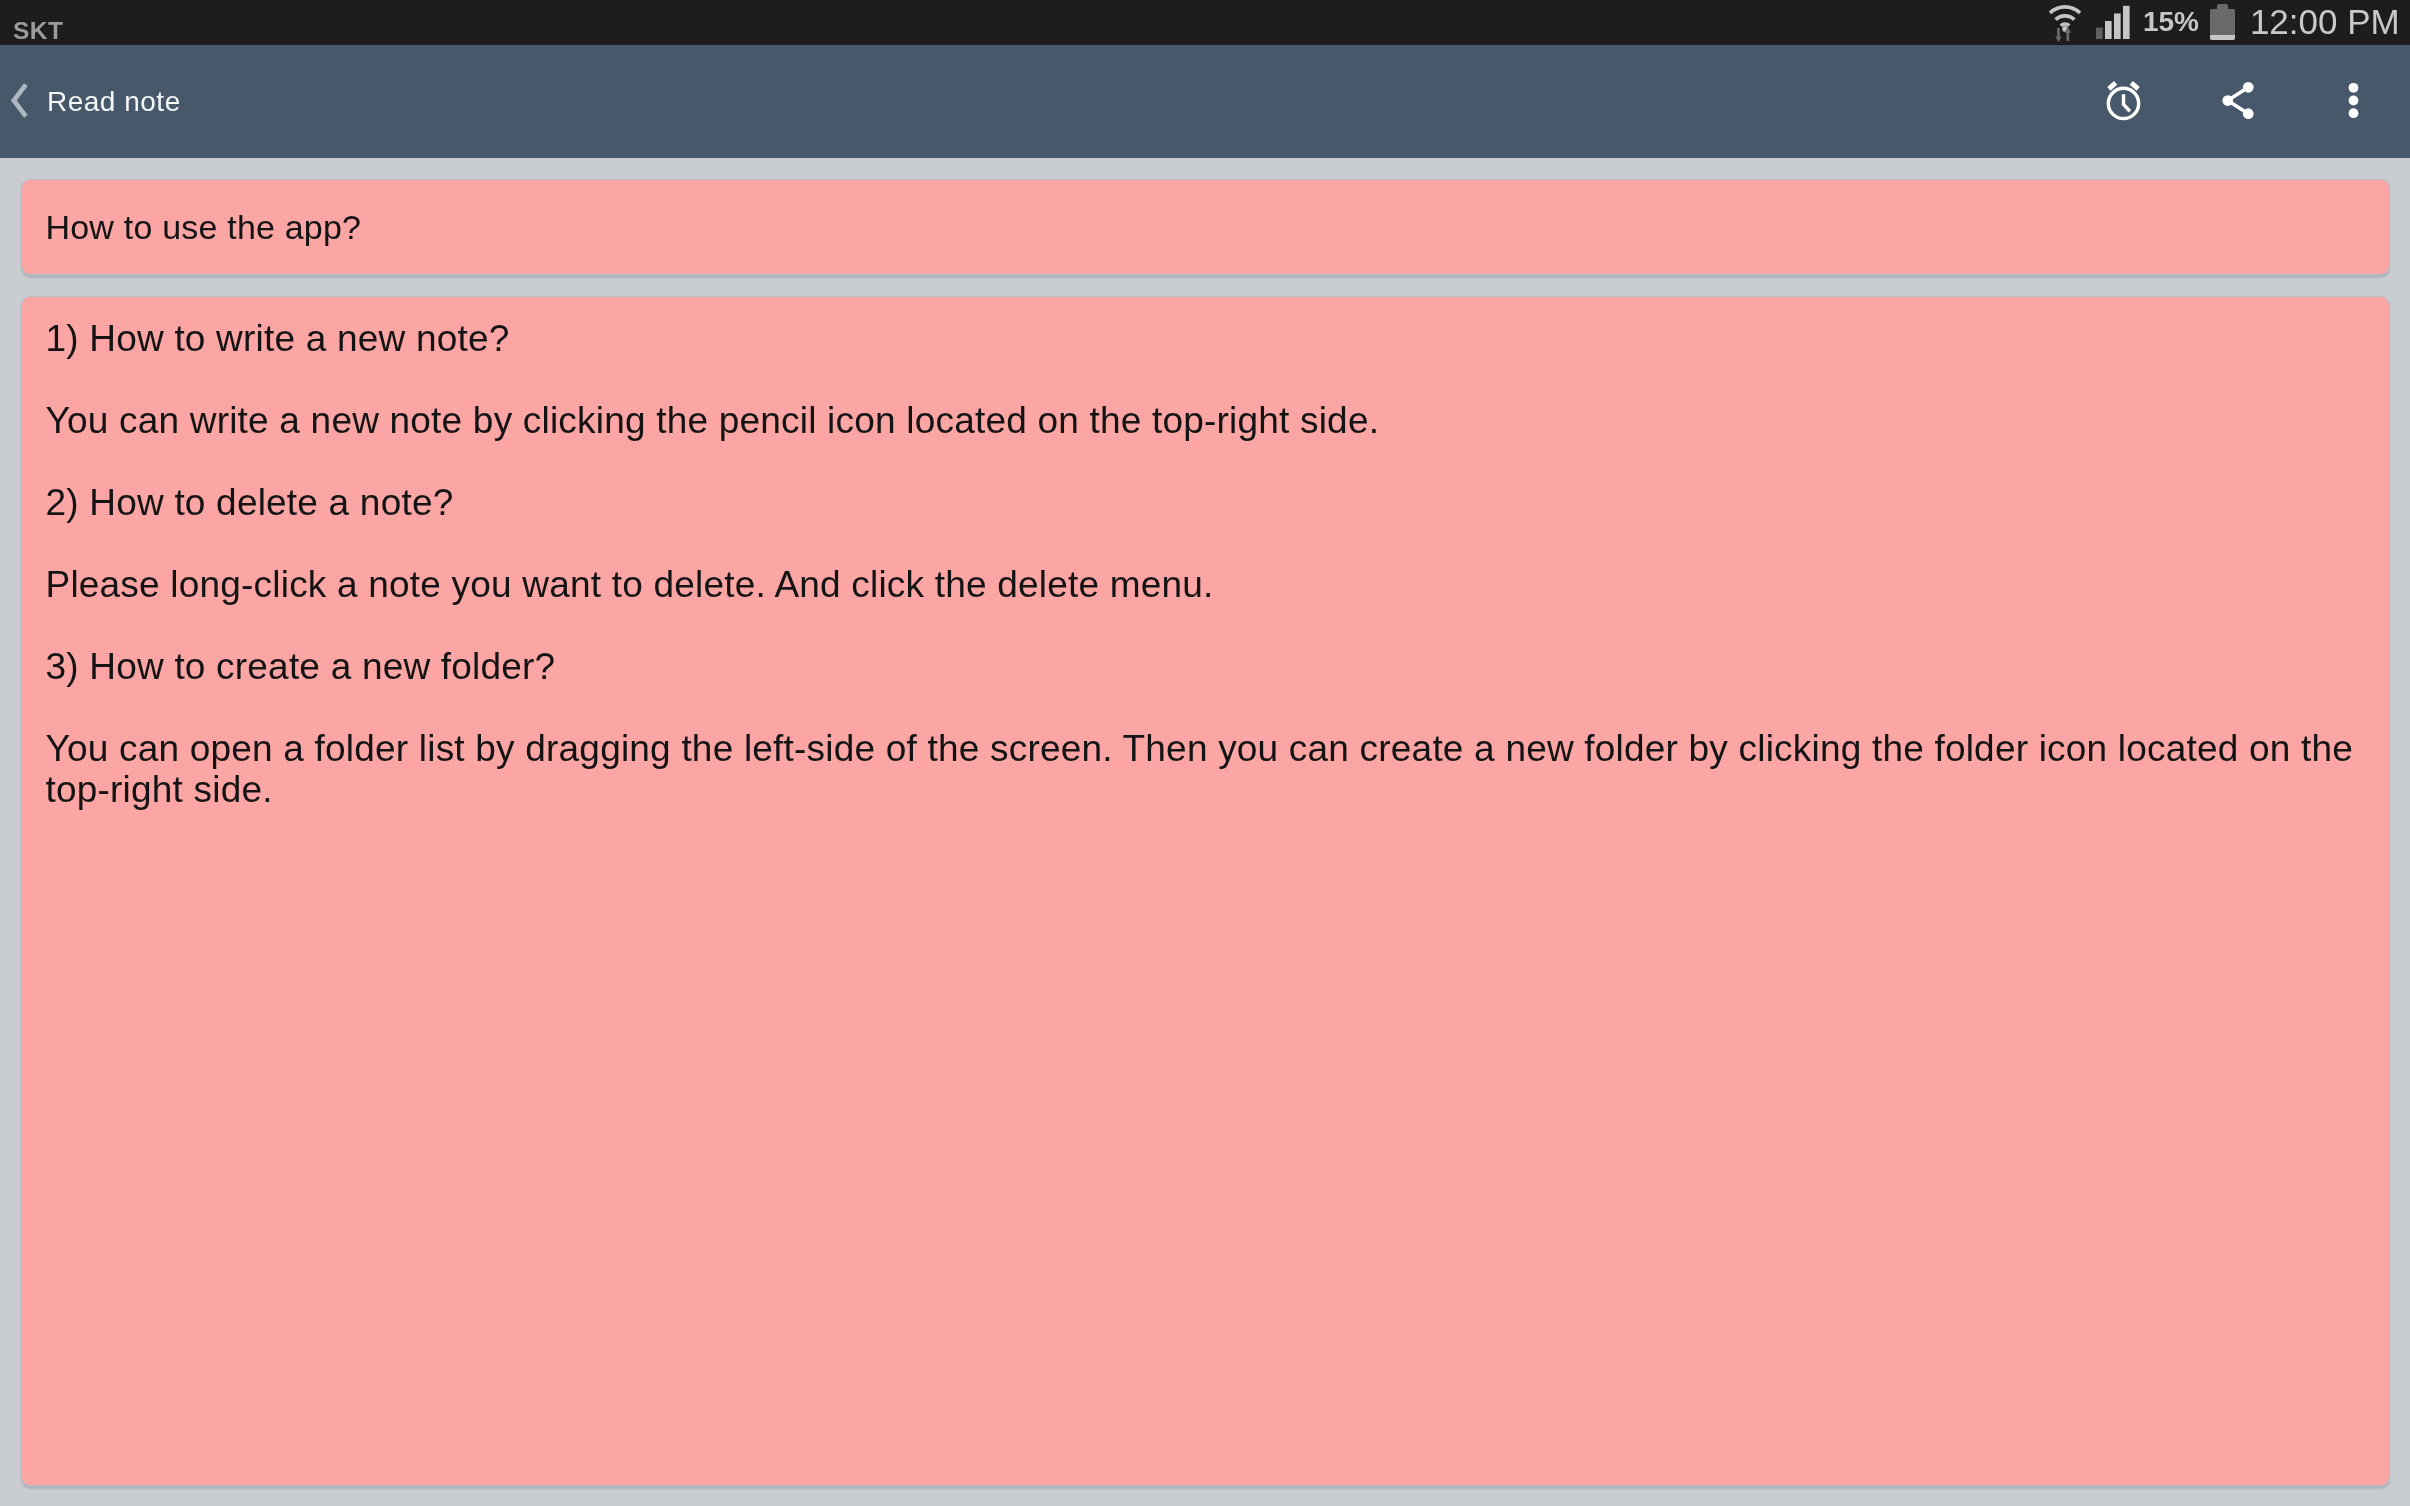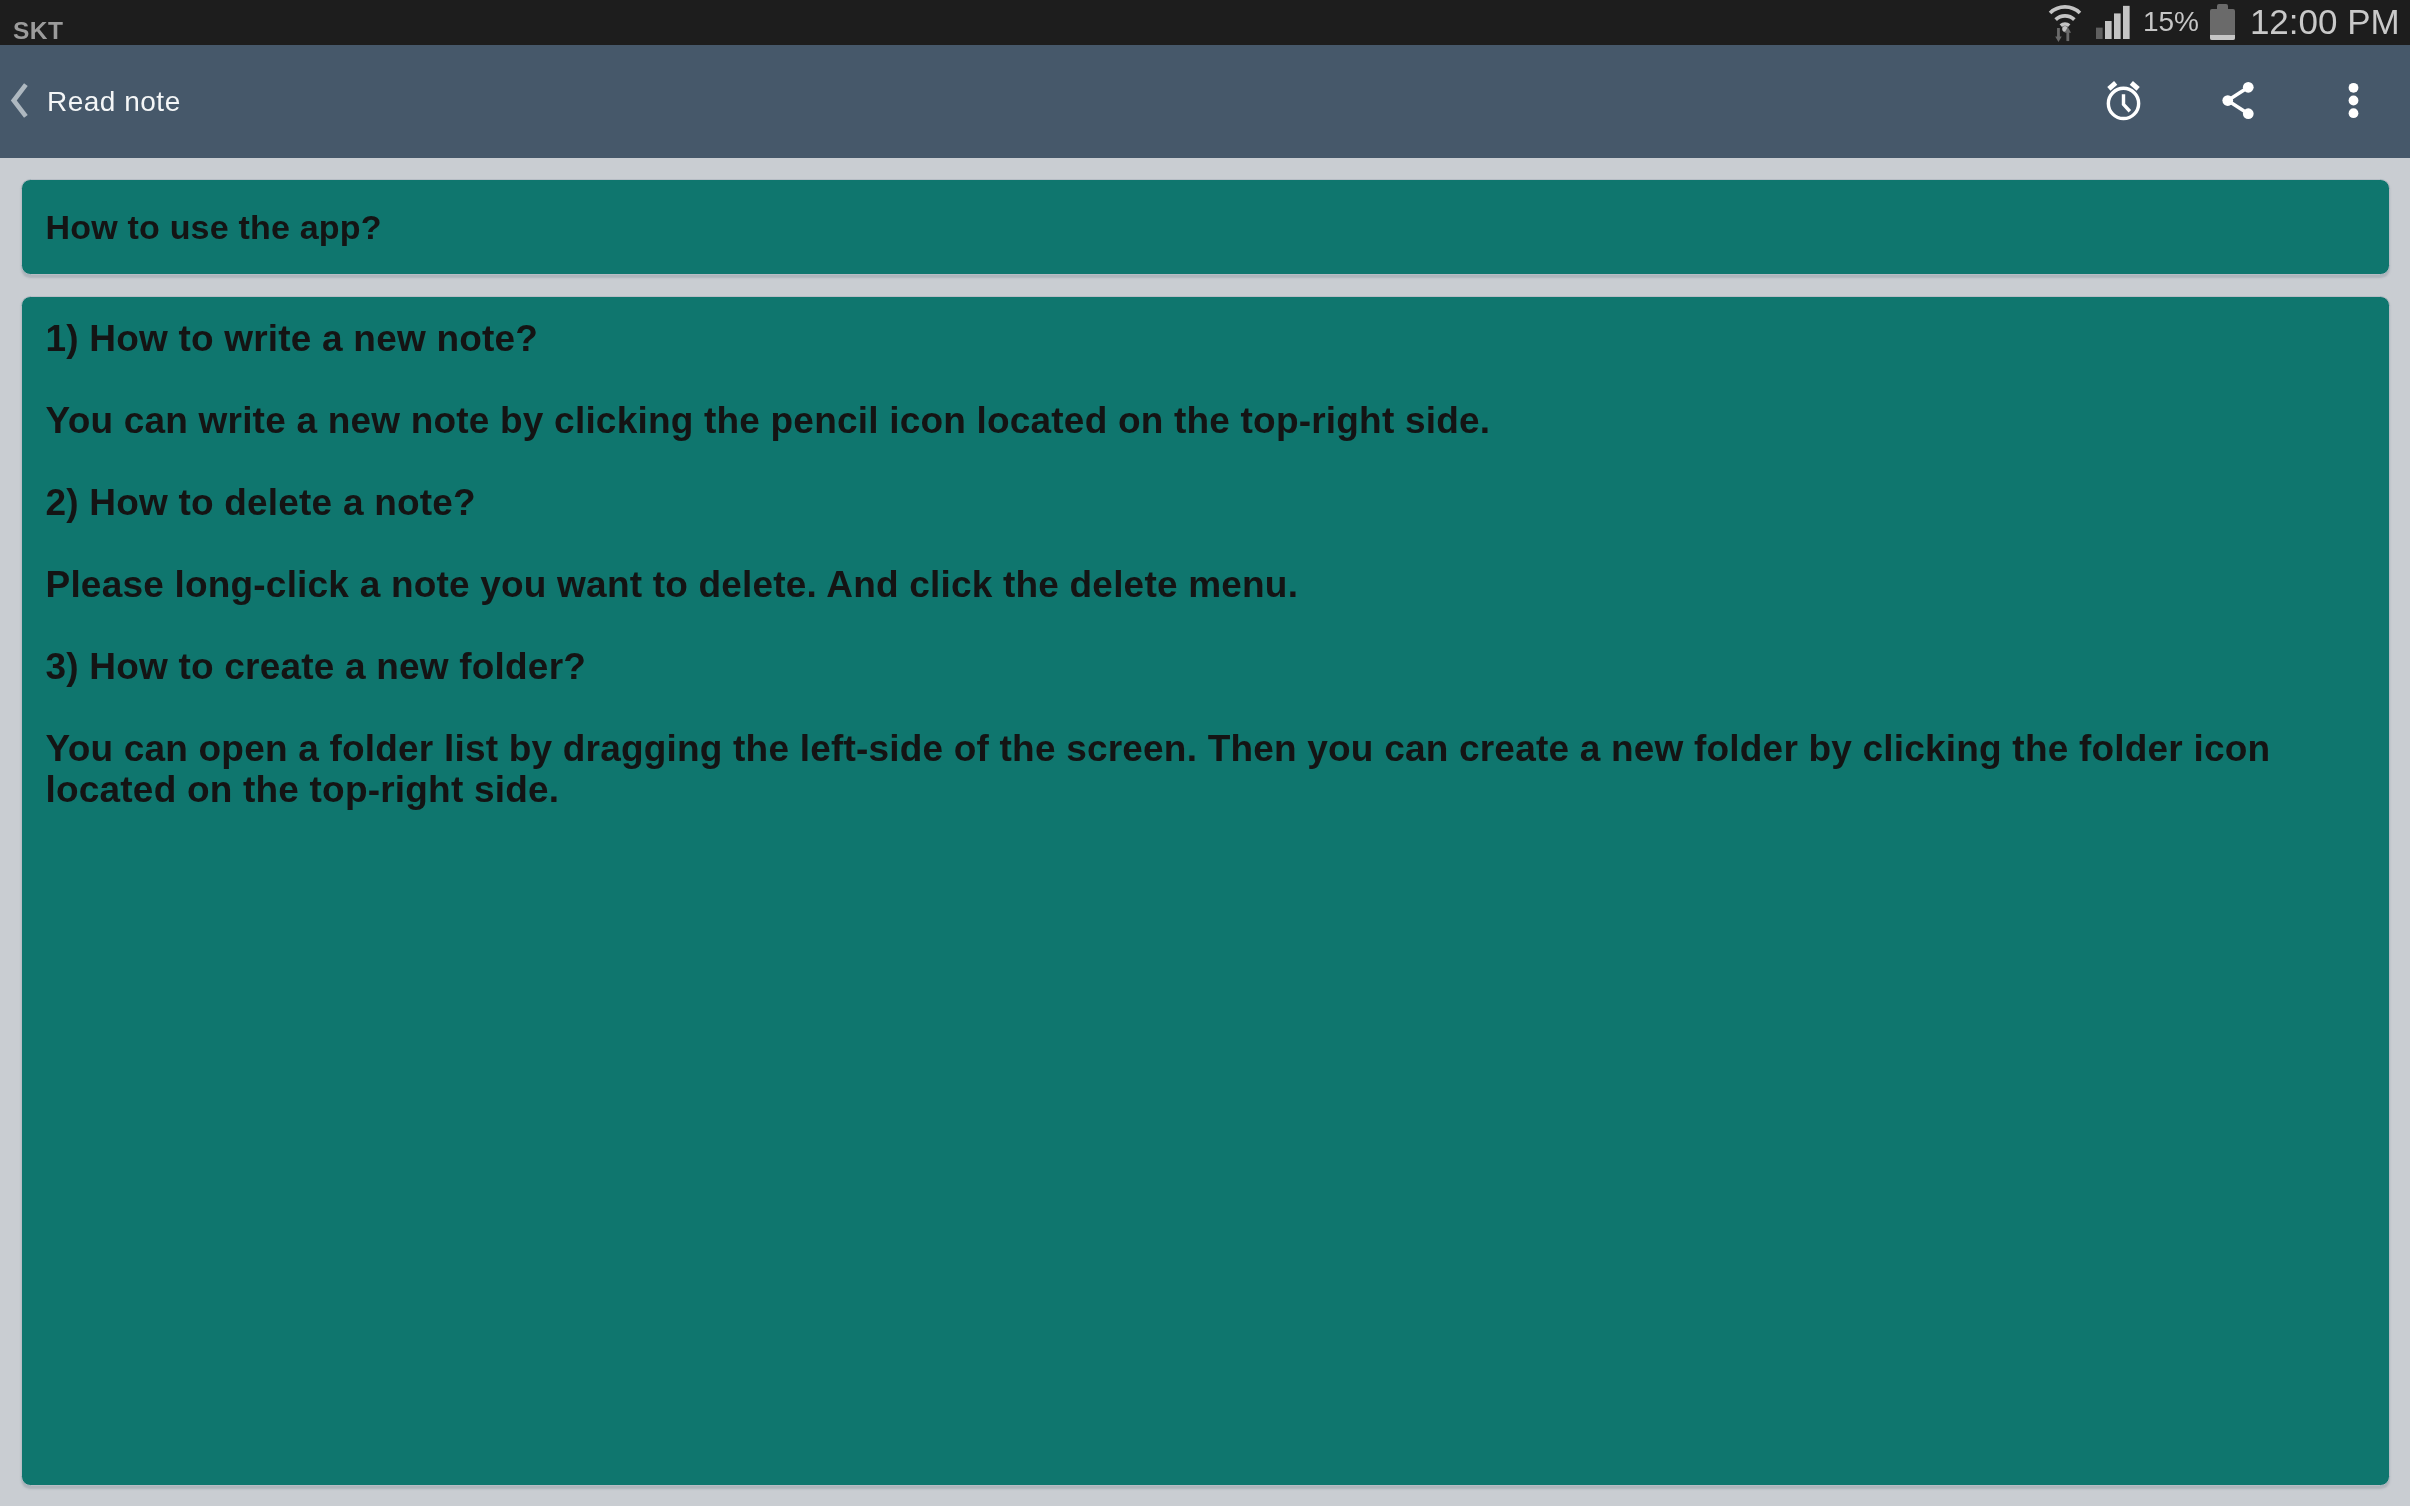--- a/index.html
+++ b/index.html
@@ -31,21 +31,21 @@
   }
   .status-right {
     margin-left: auto;
     display: flex;
     align-items: center;
     gap: 11.3px;
   }
   .status-right .pct {
     color: #c6c6c6;
     font-size: 28px;
-    font-weight: 400;
+    font-weight: 700;
   }
   .clock {
     color: #c9c9c9;
     font-size: 35px;
     font-weight: 400;
     margin-left: 3.8px;
     white-space: nowrap;
   }
   .battery { width: 24.5px; }
   .battery-notch { width: 11.3px; height: 4.7px; background: #6a6a6a; margin: 0 auto; border-radius: 1.9px 1.9px 0 0; }
@@ -80,25 +80,24 @@
   }
   .icon-button {
     width: 43px; height: 43px;
     display: flex; align-items: center; justify-content: center;
     cursor: pointer;
   }
 
   
   .content { padding: 21px; }
   .card {
-    background: #0f766e;
+    background: #fca5a5;
     border: 1.9px solid #b7bdc5;
     border-radius: 9.4px;
     box-shadow: 0 2.8px 1.9px rgba(140,150,160,0.45);
-    font-weight: bold;
   }
   .title-card {
     height: 96px;
     display: flex;
     align-items: center;
     padding: 0 23.5px;
     margin-bottom: 21px;
   }
   .note-title {
     font-size: 34px;

